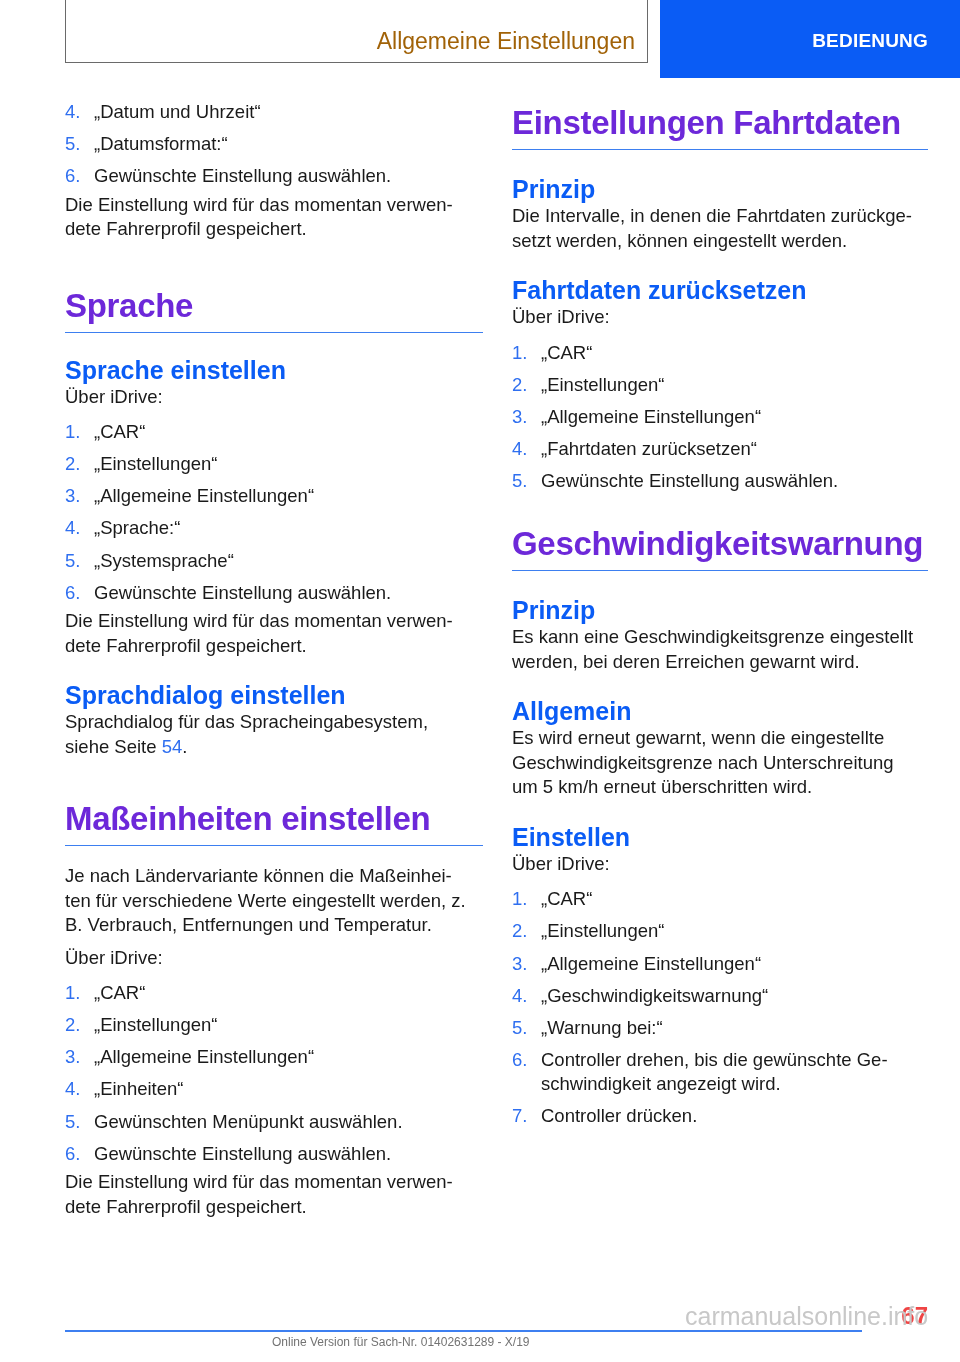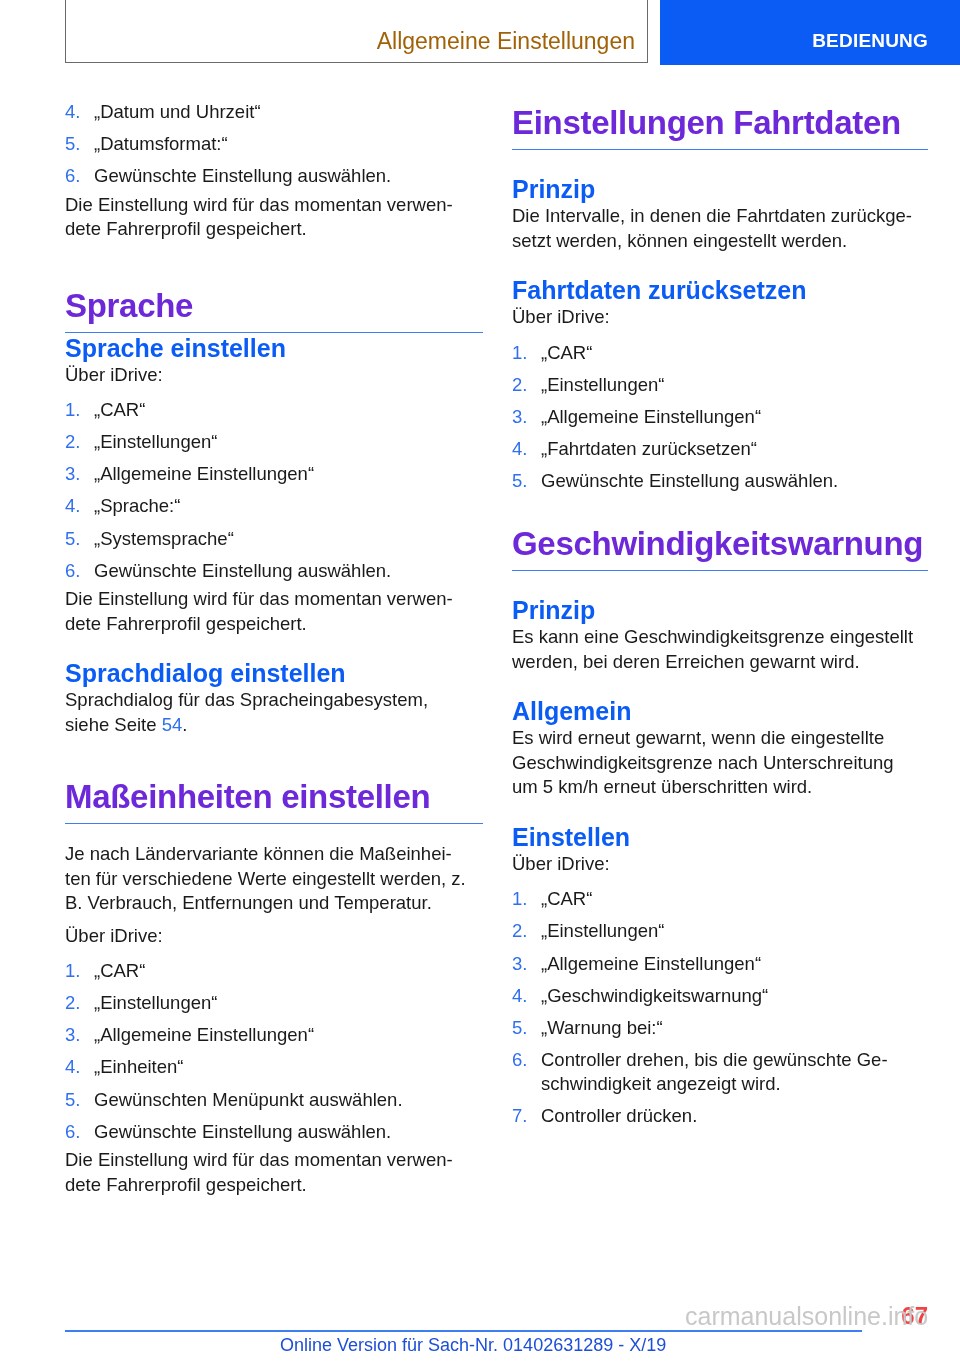--- a/index.html
+++ b/index.html
@@ -1,39 +1,39 @@
 <!DOCTYPE html>
 <html><head>
 <meta charset="utf-8">
 <style>
   html, body { margin: 0; padding: 0; background: #ffffff; }
   body { width: 960px; height: 1362px; position: relative; overflow: hidden;
          font-family: "Liberation Sans", sans-serif; color: #1a1a1a; }
   .hdr-left { position: absolute; left: 65px; top: -2px; width: 583px; height: 65px;
               border: 1.5px solid #6a6a6a; border-top: none; box-sizing: border-box; }
   .hdr-left span { position: absolute; right: 12px; top: 30px; font-size: 23px; color: #a16207; }
-  .hdr-right { position: absolute; left: 660px; top: 0; width: 300px; height: 65px; background: #0a5cf5; }
+  .hdr-right { position: absolute; left: 660px; top: 0; width: 300px; height: 78px; background: #0a5cf5; }
   .hdr-right span { position: absolute; right: 32px; top: 30px; font-size: 19px; font-weight: bold; color: #fff; letter-spacing: 0.2px; }
 
   .col { position: absolute; top: 100px; width: 418px; }
   .col.left { left: 65px; }
   .col.right { left: 512px; width: 416px; }
 
   .h1 { font-size: 33px; font-weight: bold; color: #6d28d9; line-height: 40px; padding-bottom: 6px;
         border-bottom: 1.5px solid #3d7ff0; margin: 0; letter-spacing: -0.3px; }
   .h2 { font-size: 25px; font-weight: bold; color: #0a5cf5; line-height: 30px; margin: 0; }
   p { margin: 0; font-size: 18.5px; line-height: 24.5px; }
   ol { list-style: none; margin: 0; padding: 0; }
   ol li { display: flex; font-size: 18.5px; line-height: 24.5px; margin-bottom: 7.6px; }
   ol li .n { color: #2f6ff0; width: 29px; flex: none; }
   .link { color: #2f6ff0; }
 
   .footer-line { position: absolute; left: 65px; top: 1330px; width: 797px; height: 2px; background: #3d7ff0; }
   .page-num { position: absolute; right: 32px; top: 1302px; font-size: 24px; font-weight: bold; color: #ef4444; }
-  .footer-text { position: absolute; left: 280px; top: 1335px; font-size: 18px; color: #1d4ed8; }
+  .footer-text { position: absolute; left: 272px; top: 1335px; font-size: 12px; color: #737373; }
   .watermark { position: absolute; left: 685px; top: 1302px; font-size: 25px; color: #c8c8c8; }
 </style>
 </head>
 <body>
 
 <div class="hdr-left">
   <span>Allgemeine Einstellungen</span>
 </div>
 <div class="hdr-right">
   <span>BEDIENUNG</span>
@@ -51,21 +51,21 @@
       </li>
     <li style="margin-bottom:4px">
         <span class="n">6.</span>
         <span>Gewünschte Einstellung auswählen.</span>
       </li>
   </ol>
   <p style="width:405px">Die Einstellung wird für das momentan verwen-dete Fahrerprofil gespeichert.</p>
 
   <h1 class="h1" style="margin-top:44px">Sprache</h1>
 
-  <h2 class="h2" style="">Sprache einstellen</h2>
+  <h2 class="h2" style="margin-top:22px">Sprache einstellen</h2>
   <p style="margin-bottom:11px">Über iDrive:</p>
   <ol>
     <li>
         <span class="n">1.</span>
         <span>„CAR“</span>
       </li>
     <li>
         <span class="n">2.</span>
         <span>„Einstellungen“</span>
       </li>

